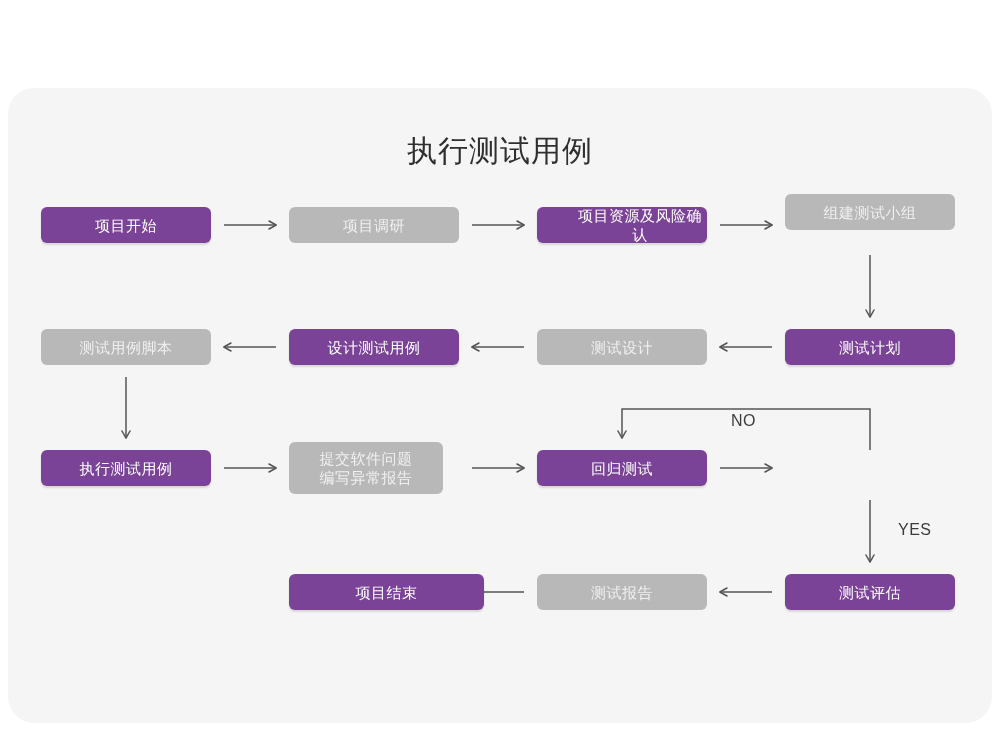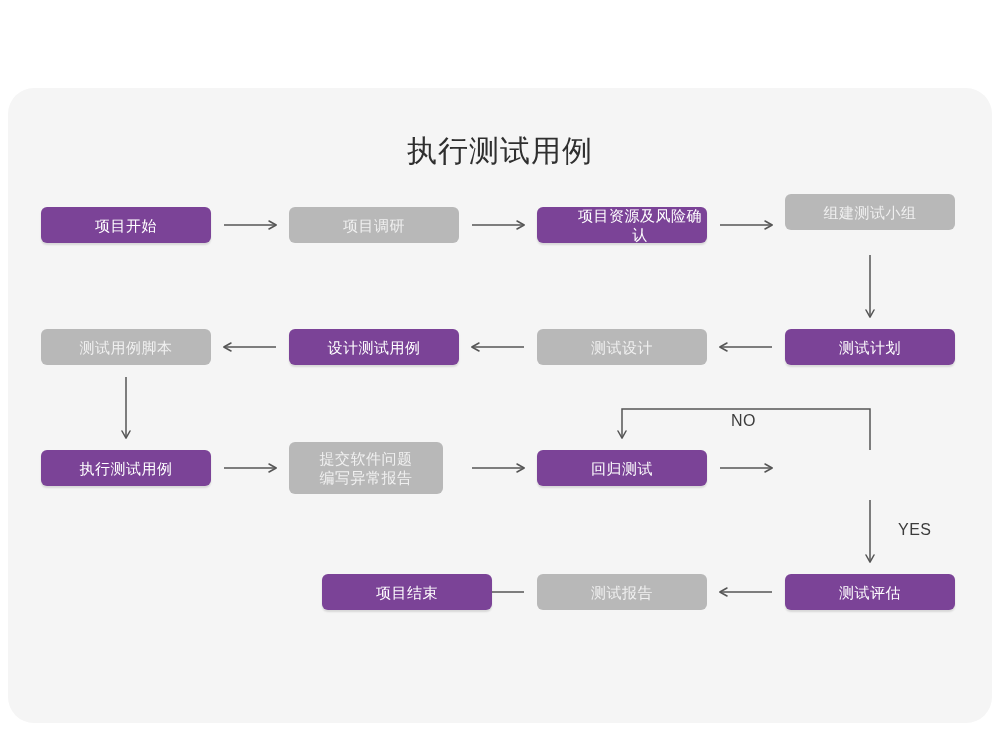--- a/index.html
+++ b/index.html
@@ -126,20 +126,20 @@
   <div class="node gray" style="left:41px;  top:329px; width:170px; height:36px;">测试用例脚本</div>
   <div class="node purple" style="left:289px; top:329px; width:170px; height:36px;">设计测试用例</div>
   <div class="node gray" style="left:537px; top:329px; width:170px; height:36px;">测试设计</div>
   <div class="node purple" style="left:785px; top:329px; width:170px; height:36px;">测试计划</div>
 
   <div class="node purple" style="left:41px;  top:450px; width:170px; height:36px;">执行测试用例</div>
   <div class="node gray" style="left:289px; top:442px; width:154px; height:52px;">提交软件问题
 编写异常报告</div>
   <div class="node purple" style="left:537px; top:450px; width:170px; height:36px;">回归测试</div>
 
-  <div class="node purple" style="left:289px; top:574px; width:170px; height:36px;margin-left:33px;">项目结束</div>
+  <div class="node purple" style="left:289px; top:574px; width:195px; height:36px;">项目结束</div>
   <div class="node gray" style="left:537px; top:574px; width:170px; height:36px;">测试报告</div>
   <div class="node purple" style="left:785px; top:574px; width:170px; height:36px;">测试评估</div>
 
   <div class="edge-label" style="left:731px; top:412px;">NO</div>
   <div class="edge-label" style="left:878px; top:521px;margin-left:20px;">YES</div>
 
 </div>
 
 </body></html>

